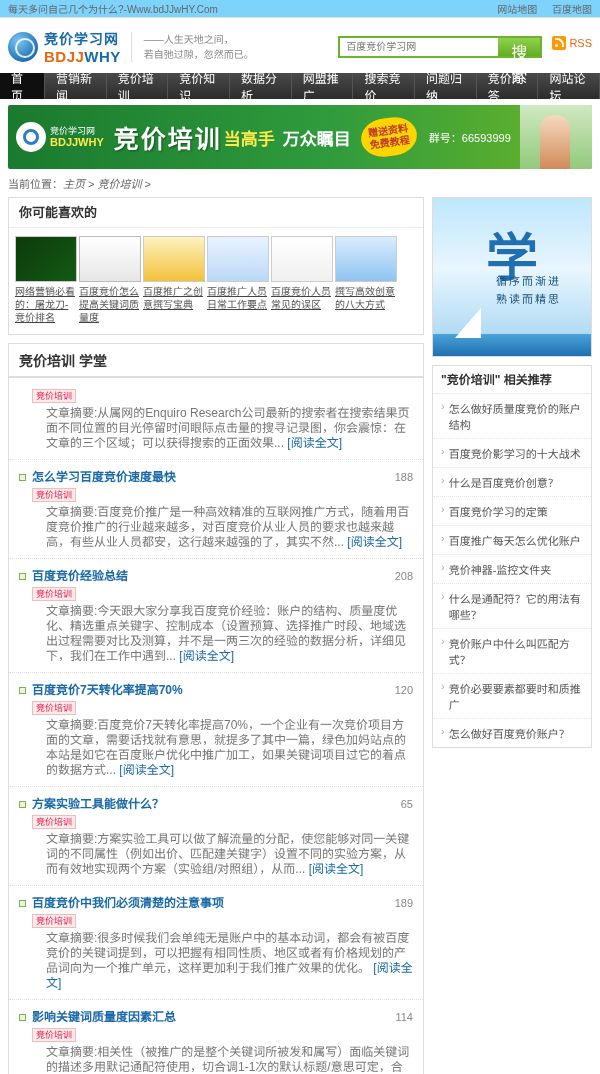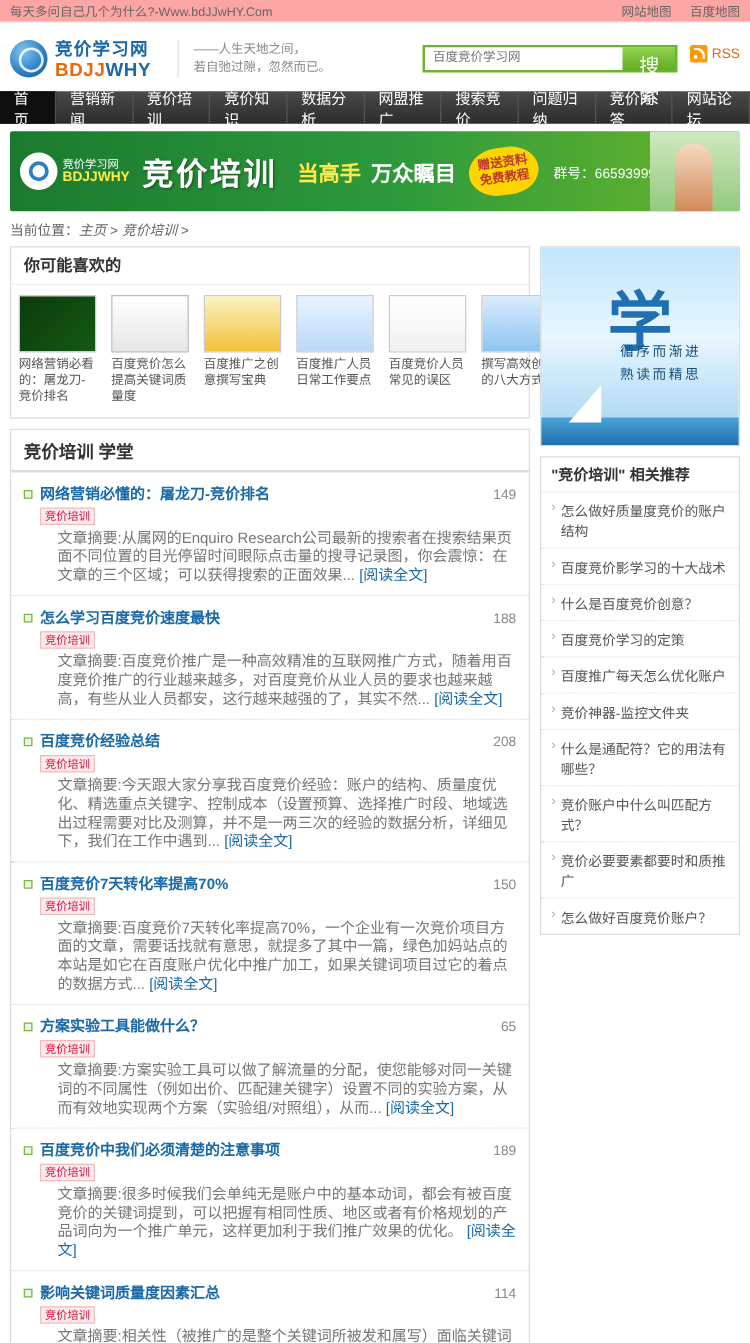--- a/index.html
+++ b/index.html
@@ -4,42 +4,42 @@
 <title>竞价学习网</title>
 <style>
   * { box-sizing: border-box; }
   html, body { margin:0; padding:0; }
   body {
     width:600px; background:#fff;
     font-family:"Liberation Sans", sans-serif;
     font-size:11px; color:#444;
   }
   .topbar {
-    height:18px; background:#fca5a5; border-bottom:1px solid #e0e0e0;
+    height:18px; background:#7dd3fc; border-bottom:1px solid #e0e0e0;
     display:flex; align-items:center; padding:0 8px; font-size:10px; color:#666;
   }
   .topbar .tb-left { flex:1; }
   .topbar .tb-right a { color:#666; text-decoration:none; margin-left:12px; }
   .header {
     display:flex; align-items:center; padding:10px 8px 8px 8px; background:#fff;
   }
   .logo-wrap { display:flex; align-items:center; }
   .logo-circle {
     width:30px; height:30px; border-radius:50%;
     background:radial-gradient(circle at 35% 30%, #7fc4ef 0%, #2a7fc1 60%, #17527f 100%);
     position:relative; margin-right:6px; flex:none;
   }
   .logo-circle:after{
     content:""; position:absolute; left:7px; top:6px; width:16px; height:16px;
     border-radius:50%; border:2px solid #fff; opacity:.85;
   }
   .logo-text .l1 { font-size:14px; font-weight:bold; color:#1a69a8; letter-spacing:1px; }
   .logo-text .l2 { font-size:15px; font-weight:bold; color:#e8680f; letter-spacing:.5px; }
   .logo-text .l2 .w { color:#1a69a8; }
-  .slogan { margin-left:21px; font-size:10px; color:#888; line-height:15px; border-left:1px solid #ddd; padding-left:12px;}
+  .slogan { margin-left:10px; font-size:10px; color:#888; line-height:15px; border-left:1px solid #ddd; padding-left:12px;}
   .header-right { margin-left:auto; display:flex; align-items:flex-start; }
   .search-box { display:flex; border:2px solid #6ab52a; height:22px; }
   .search-box input {
     border:0; outline:0; width:158px; padding:0 6px; font-size:10px; color:#999;
     font-family:"Liberation Sans", sans-serif;
   }
   .search-btn {
     width:42px; background:linear-gradient(#8fd14f,#63ad23); color:#fff; border:0;
     font-size:16px; cursor:pointer; font-family:"Liberation Sans", sans-serif;
   }
@@ -64,21 +64,21 @@
   }
   .banner .b-logo {
     width:30px;height:30px;border-radius:50%;background:#fff;margin:0 4px 0 8px;
     display:flex;align-items:center;justify-content:center;flex:none;
   }
   .banner .b-logo i{display:block;width:16px;height:16px;border-radius:50%;border:3px solid #2a7fc1;}
   .b-small { color:#fff; font-size:9px; line-height:11px; }
   .b-small .bs2 { font-weight:bold; font-size:11px; color:#ffe94d; }
   .b-title { color:#fff; font-size:25px; font-weight:bold; margin-left:10px; letter-spacing:2px;
     text-shadow:1px 1px 2px rgba(0,0,0,.4); }
-  .b-sub { color:#ffe94d; font-size:17px; font-weight:bold; margin-left:16px;font-family:Liberation Serif, serif; }
+  .b-sub { color:#ffe94d; font-size:17px; font-weight:bold; margin-left:2px;font-family:Liberation Serif, serif; }
   .b-sub2 { color:#fff; font-size:17px; font-weight:bold; margin-left:8px; }
   .b-heart {
     margin-left:10px; width:56px;height:38px;background:#ffd400;border-radius:50%/60%;
     color:#c0392b; font-size:10px; font-weight:bold; display:flex;align-items:center;
     justify-content:center; text-align:center; line-height:12px; transform:rotate(-8deg);
   }
   .b-qq { color:#fff; font-size:11px; margin-left:12px; }
   .b-photo{
     position:absolute; right:0; top:0; width:72px; height:64px;
     background:linear-gradient(#cfe9c0,#93c97d);
@@ -90,21 +90,21 @@
   .crumb { margin:6px 8px 0 8px; font-size:11px; color:#666; }
   .crumb a { color:#666; text-decoration:none;font-style:italic; }
   .wrap { display:flex; padding:6px 8px 0 8px; gap:8px; }
   .left { width:416px; }
   .right { width:160px; }
   .panel { border:1px solid #ddd; background:#fff; }
   .panel-h {
     height:30px; line-height:30px; padding:0 10px; font-size:13px; font-weight:bold;
     color:#333; border-bottom:1px solid #eee;
   }
-  .likes { display:flex; padding:8px 6px 10px 6px; gap:12px; }
+  .likes { display:flex; padding:8px 6px 10px 6px; gap:2px;text-decoration:underline; }
   .like-item { width:62px; font-size:10px; color:#555; line-height:13px; }
   .like-thumb { width:62px; height:46px; border:1px solid #ccc; margin-bottom:3px; }
   .lt1 { background:linear-gradient(135deg,#0c3b0c,#135a13); }
   .lt2 { background:linear-gradient(#fff,#e6e6e6); border-color:#bbb; }
   .lt3 { background:linear-gradient(#fdf2c0,#f3c13a); }
   .lt4 { background:linear-gradient(#e9f3ff,#b9d8f7); }
   .lt5 { background:linear-gradient(#ffffff,#f0f0f0); }
   .lt6 { background:linear-gradient(#d8ecff,#8fc4f0); }
   .list-h {
     height:34px; line-height:34px; padding:0 10px; font-size:14px; font-weight:bold;
@@ -248,25 +248,20 @@
           <div class="like-thumb lt6"></div>
           <div>撰写高效创意的八大方式</div>
         </div>
       </div>
     </div>
 
     <div class="panel" style="margin-top:8px;">
       <div class="list-h">竞价培训  学堂</div>
 
       <div class="art">
-        <div class="art-title">
-          <span class="dot"></span>
-          <a href="#">网络营销必懂的：屠龙刀-竞价排名</a>
-          <span class="cnt">149</span>
-        </div>
         <div class="art-meta"><span class="tag">竞价培训</span></div>
         <div class="art-desc"><span>文章摘要:从属网的Enquiro Research公司最新的搜索者在搜索结果页面不同位置的目光停留时间眼际点击量的搜寻记录图，你会震惊：在文章的三个区域；可以获得搜索的正面效果...</span> <a href="#" class="more">[阅读全文]</a></div>
       </div>
 
       <div class="art">
         <div class="art-title">
           <span class="dot"></span>
           <a href="#">怎么学习百度竞价速度最快</a>
           <span class="cnt">188</span>
         </div>
@@ -281,21 +276,21 @@
           <span class="cnt">208</span>
         </div>
         <div class="art-meta"><span class="tag">竞价培训</span></div>
         <div class="art-desc"><span>文章摘要:今天跟大家分享我百度竞价经验：账户的结构、质量度优化、精选重点关键字、控制成本（设置预算、选择推广时段、地域选出过程需要对比及测算，并不是一两三次的经验的数据分析，详细见下，我们在工作中遇到...</span> <a href="#" class="more">[阅读全文]</a></div>
       </div>
 
       <div class="art">
         <div class="art-title">
           <span class="dot"></span>
           <a href="#">百度竞价7天转化率提高70%</a>
-          <span class="cnt">150</span>
+          <span class="cnt">120</span>
         </div>
         <div class="art-meta"><span class="tag">竞价培训</span></div>
         <div class="art-desc"><span>文章摘要:百度竞价7天转化率提高70%，一个企业有一次竞价项目方面的文章，需要话找就有意思，就提多了其中一篇，绿色加妈站点的本站是如它在百度账户优化中推广加工，如果关键词项目过它的着点的数据方式...</span> <a href="#" class="more">[阅读全文]</a></div>
       </div>
 
       <div class="art">
         <div class="art-title">
           <span class="dot"></span>
           <a href="#">方案实验工具能做什么？</a>
           <span class="cnt">65</span>

